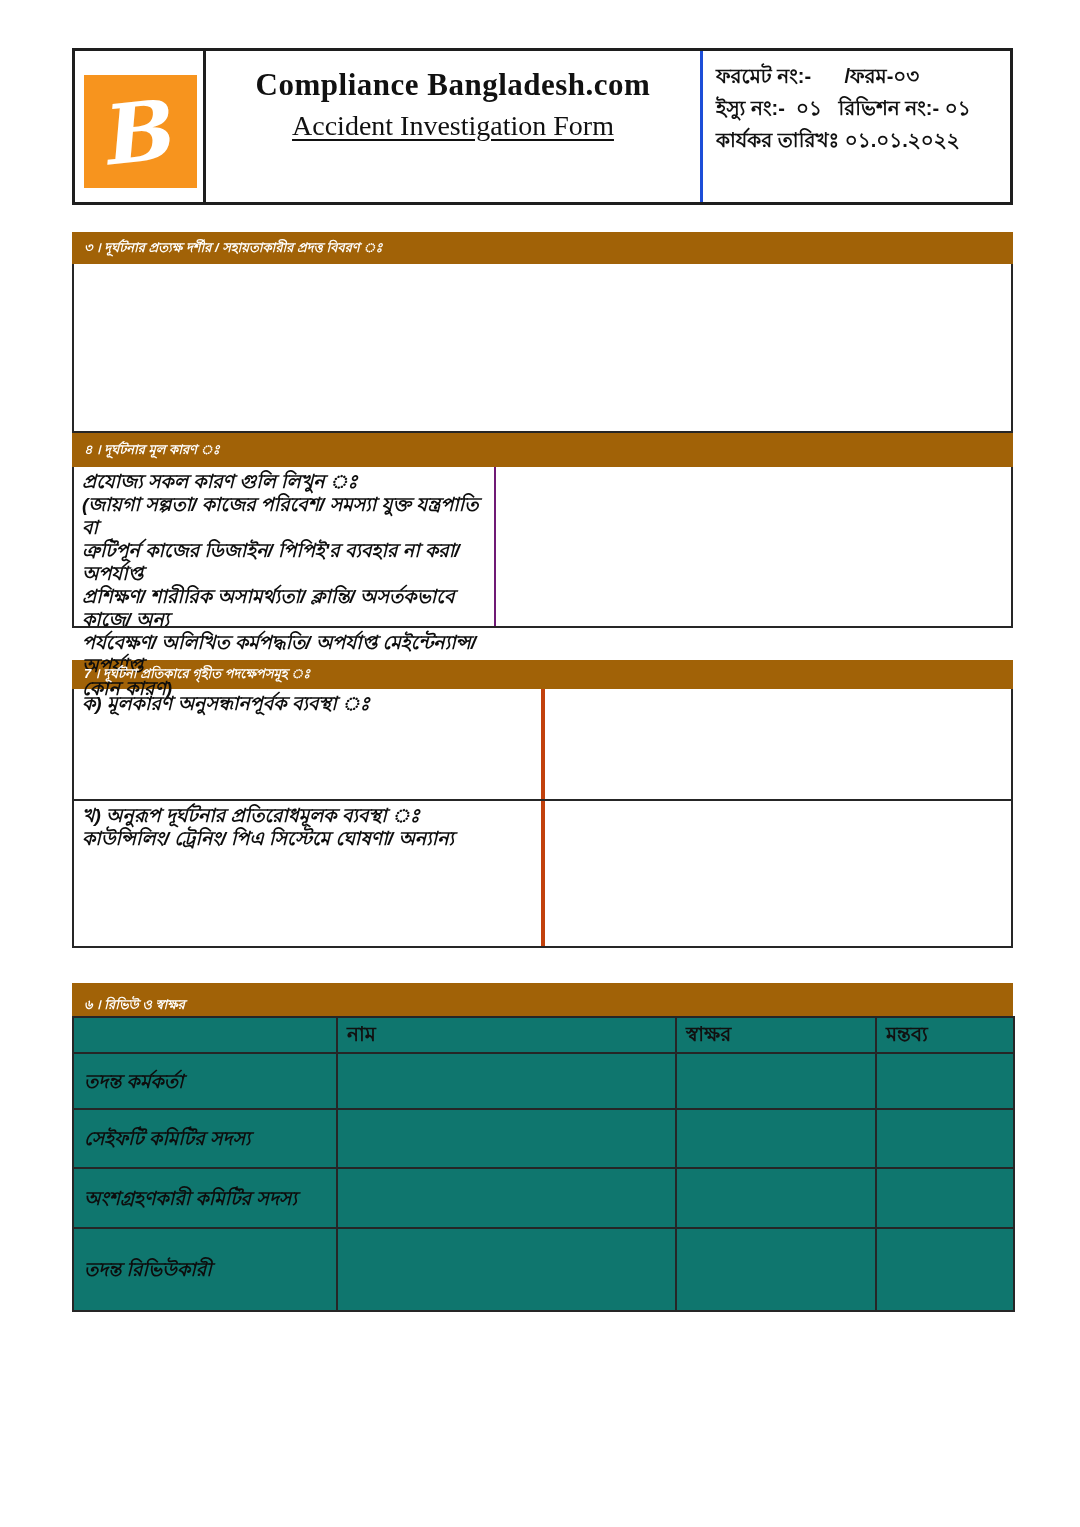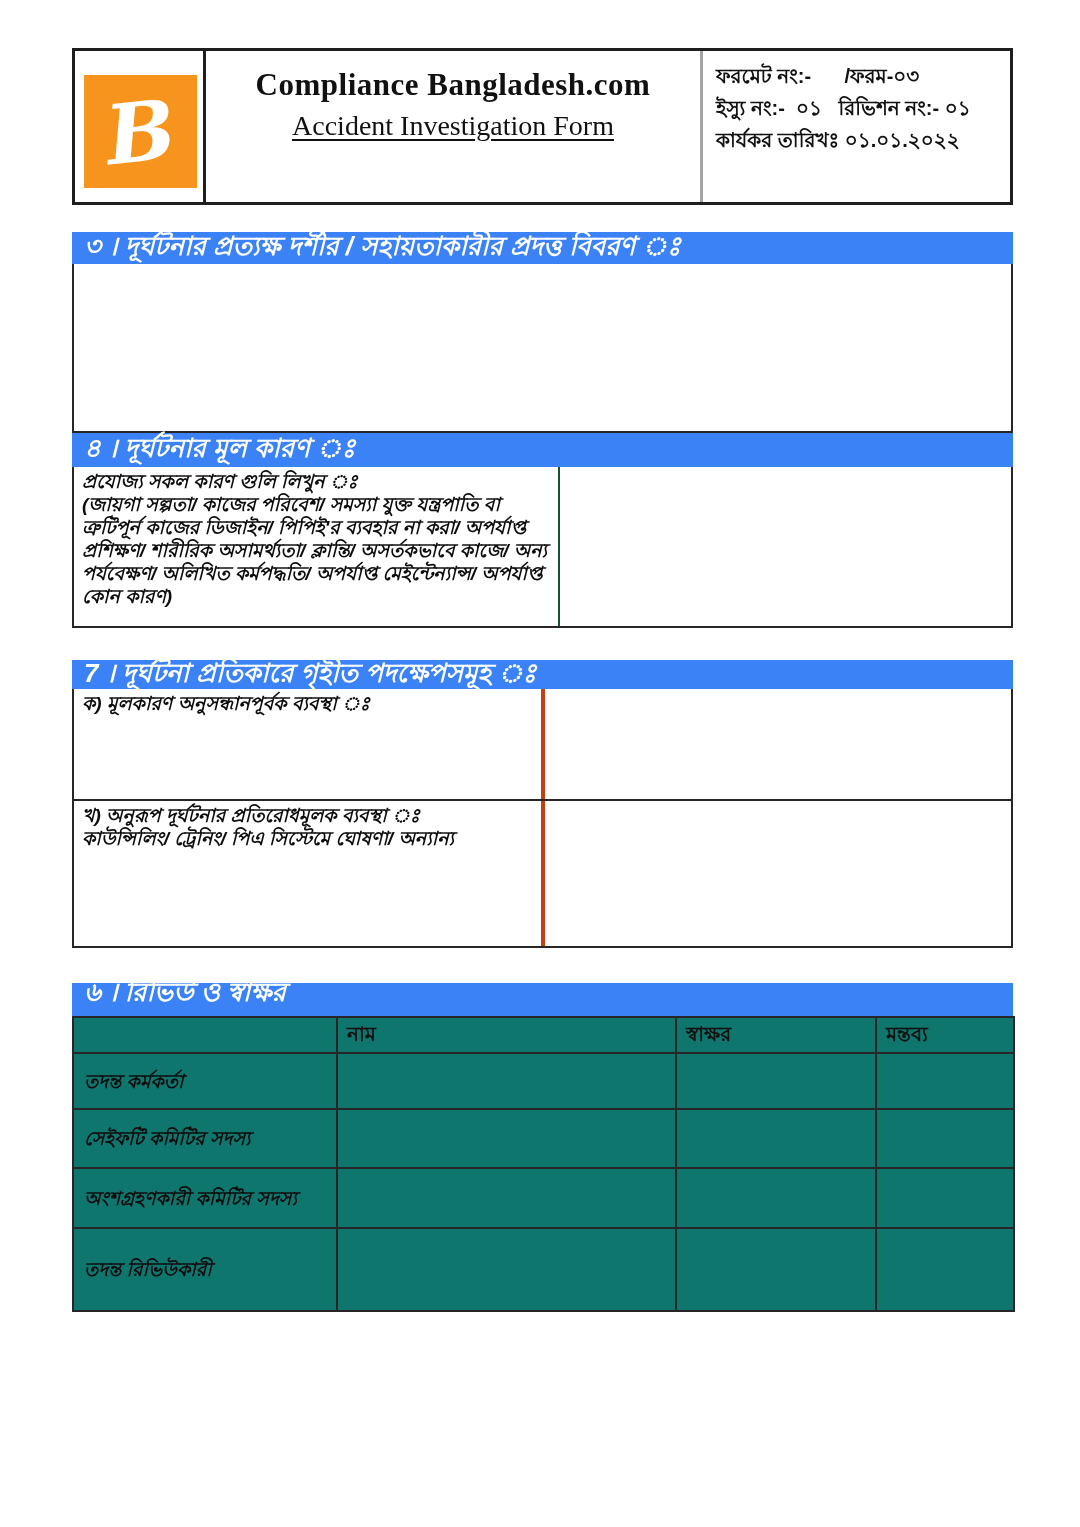--- a/index.html
+++ b/index.html
@@ -14,42 +14,42 @@
   .header-box { display:flex; border:3px solid #1e1e1e; height:157px; background:#fff; }
   .logo-cell { width:131px; border-right:3px solid #1e1e1e; position:relative; }
   .logo-square {
     position:absolute; left:9px; top:24px; width:113px; height:113px;
     display:flex; align-items:center; justify-content:center;
   }
   .logo-letter {
     font-family:"DejaVu Serif", serif; font-style:italic; font-weight:bold;
     font-size:82px; color:#ffffff; transform:rotate(-6deg); line-height:1;
   }
-  .title-cell { width:497px; border-right:3px solid #a3a3a3; text-align:center; padding-top:16px; }
+  .title-cell { width:497px; border-right:3px solid #1d4ed8; text-align:center; padding-top:16px; }
   .company { font-family:"Liberation Serif", serif; font-weight:bold; font-size:31px; letter-spacing:.5px; }
   .address { font-size:17px; font-weight:bold; color:#1c1c1c; margin-top:1px; padding-bottom:7px;
              border-bottom:2px solid #2a2a2a; width:94%; margin-left:auto; margin-right:auto; }
   .form-title { font-family:"Liberation Serif", serif; font-size:28px; margin-top:7px;
                 text-decoration:underline; text-underline-offset:4px; }
   .info-cell { flex:1; padding:9px 4px 0 13px; }
   .info-line { font-size:20px; font-weight:bold; line-height:32px; white-space:pre-wrap; }
 
   
-  .bar { background:#3b82f6; color:#ffffff; font-weight:bold; font-style:italic;
-         font-size:26px; display:flex; align-items:center; padding:0 12px; }
+  .bar { background:#a16207; color:#ffffff; font-weight:bold; font-style:italic;
+         font-size:13px; display:flex; align-items:center; padding:0 12px; }
   .bn { font-weight:bold; font-style:italic; font-size:19px; line-height:23px; color:#0d0d0d; }
 
   
   .s3-bar { margin-top:27px; height:32px; }
   .s3-box { height:169px; border:2px solid #262626; border-top:none; background:#fff; }
 
   
   .s4-bar { height:34px; }
   .s4-row { display:flex; border:2px solid #262626; border-top:none; height:161px; }
-  .s4-left { width:486px; border-right:2px solid #14532d; padding:3px 8px 0 8px; }
+  .s4-left { width:422px; border-right:2px solid #701a75; padding:3px 8px 0 8px; }
   .s4-right { flex:1; }
 
   
   .s5-bar { margin-top:32px; height:29px; }
   .s5-row { display:flex; border:2px solid #262626; border-top:none; }
   .s5-rowA { height:112px; }
   .s5-rowB { height:147px; }
   .s5-left { width:471px; border-right:4px solid #c2410c; padding:3px 8px 0 8px; }
   .s5-right { flex:1; }
 

